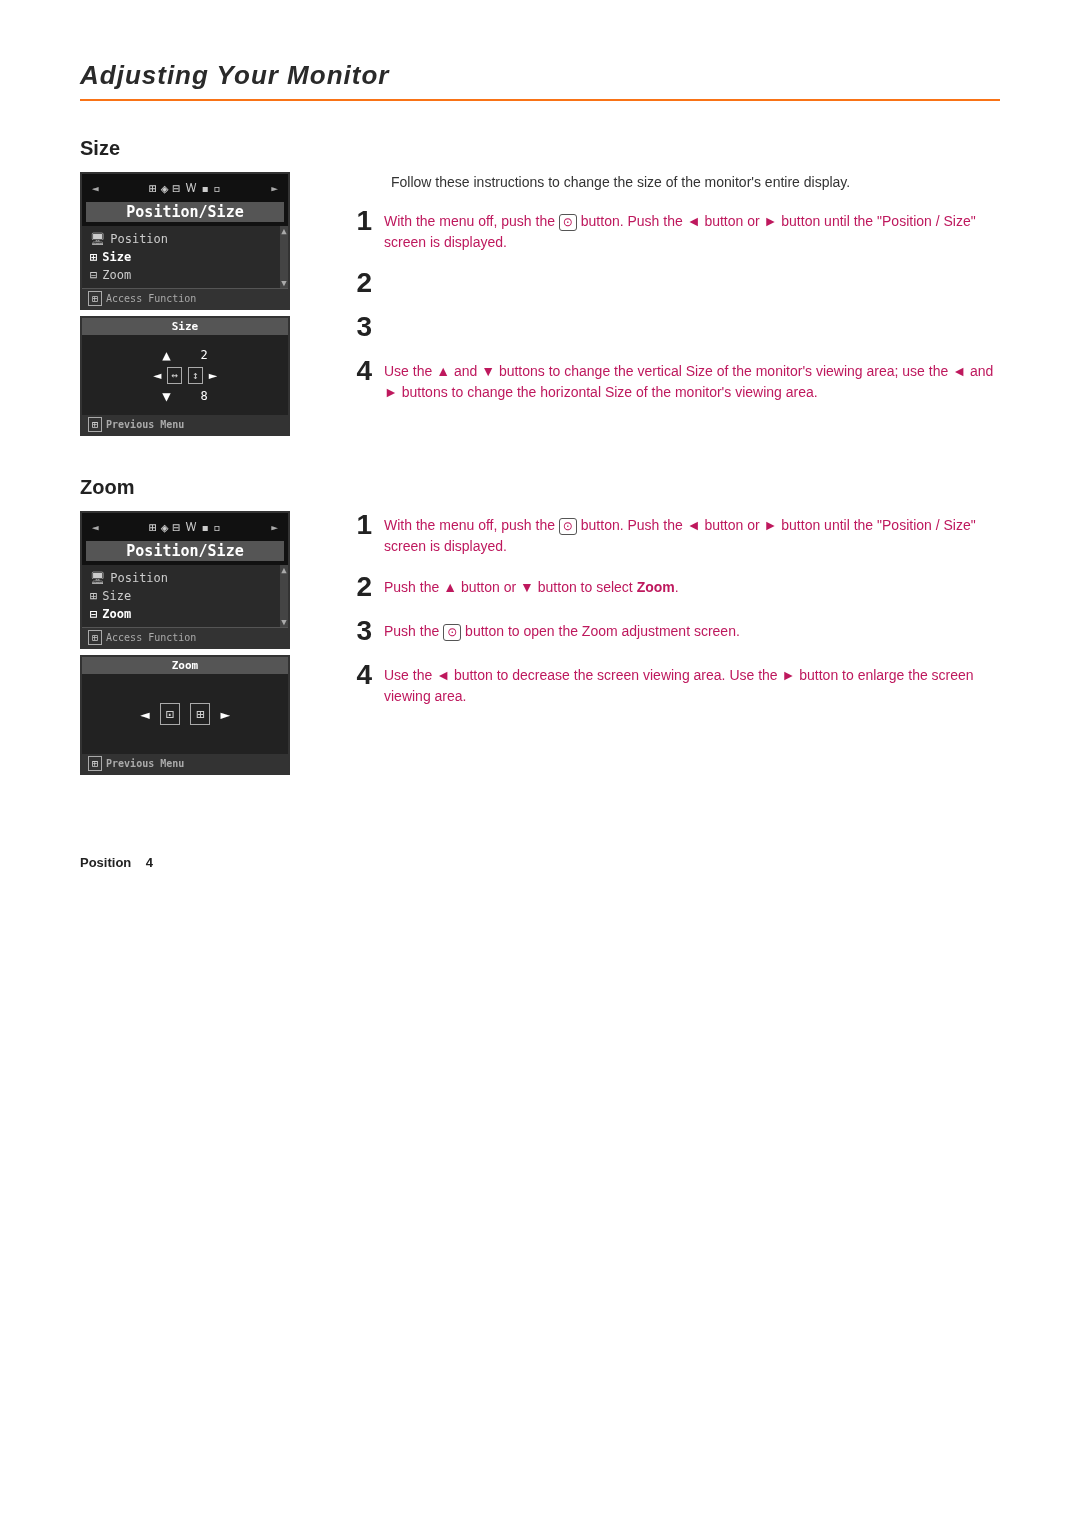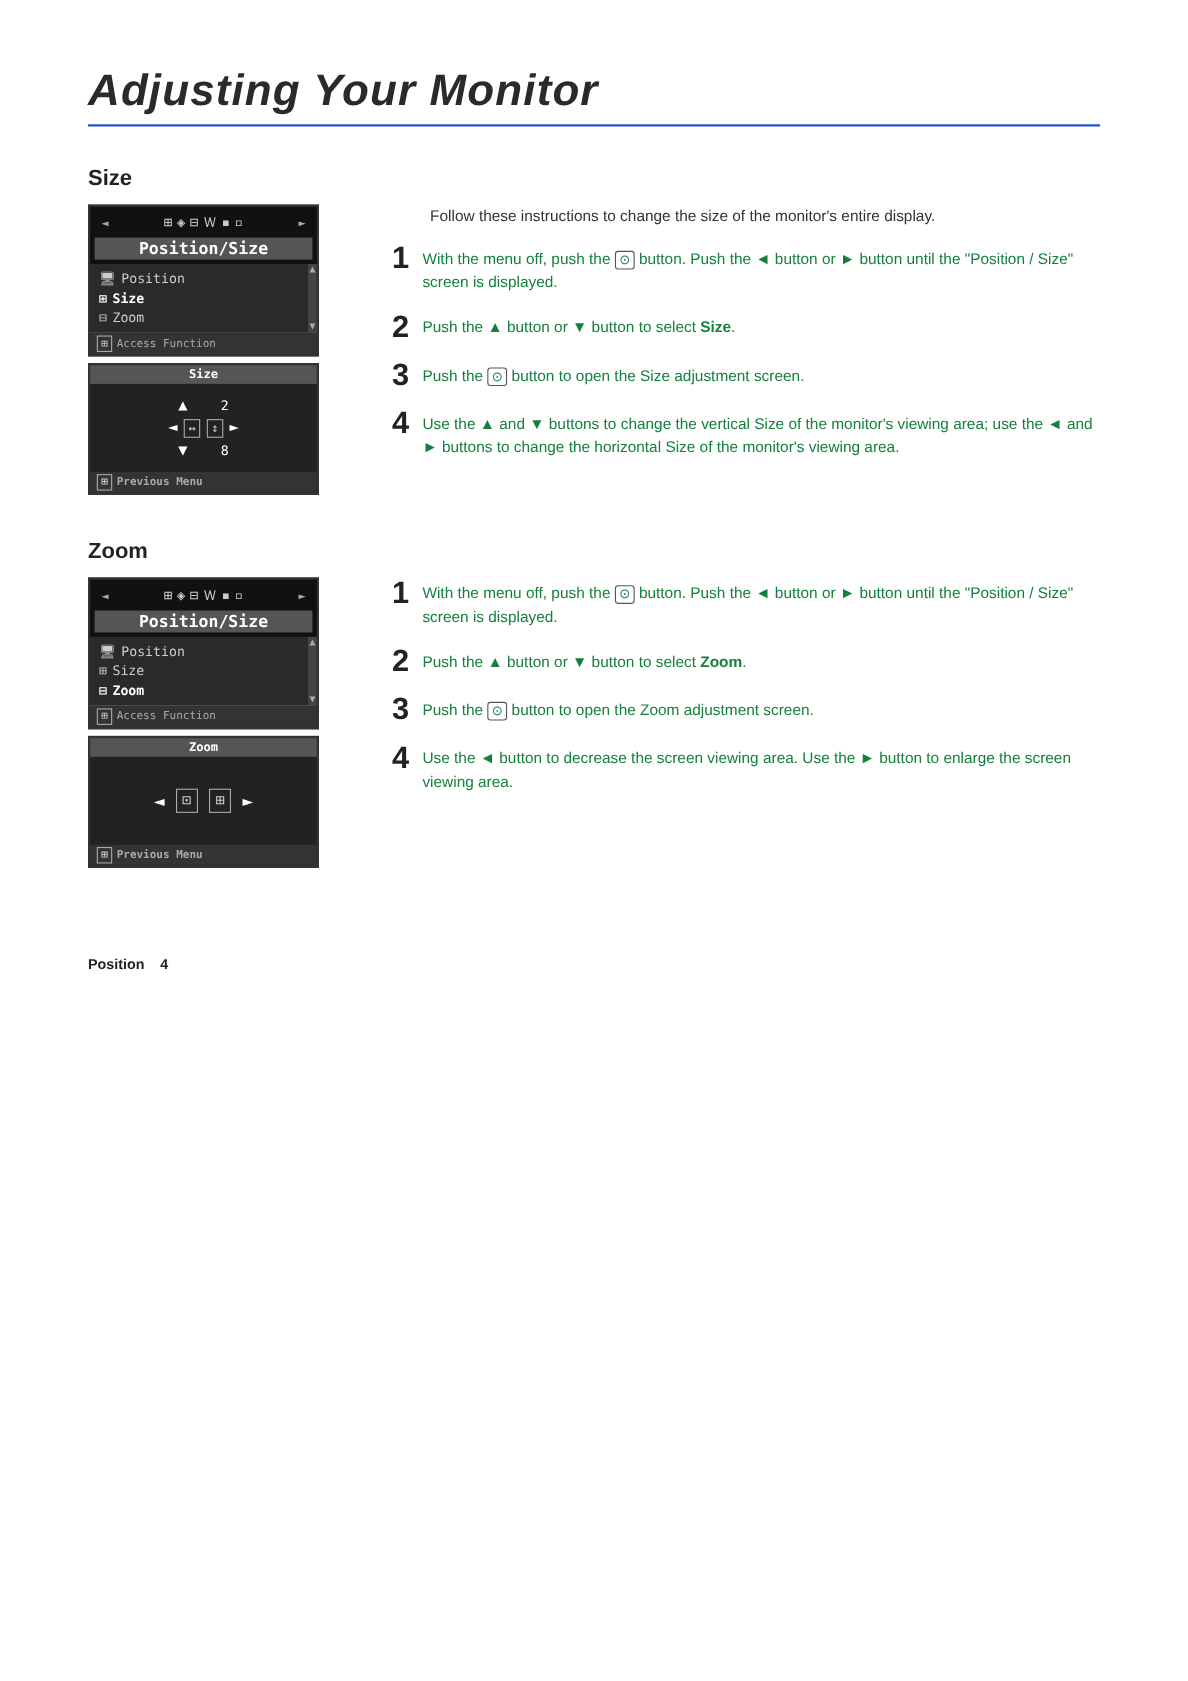--- a/index.html
+++ b/index.html
@@ -11,25 +11,25 @@
       font-size: 15px;
       color: #222;
     }
 
     .page-container {
       padding: 60px 80px 80px 80px;
     }
 
     
     .page-title {
-      font-size: 40px;
+      font-size: 26px;
       font-weight: bold;
       color: #2a2a2a;
       font-style: italic;
-      border-bottom: 2px solid #1d4ed8;
+      border-bottom: 2px solid #f97316;
       padding-bottom: 8px;
       margin-bottom: 36px;
       letter-spacing: 1px;
     }
 
     
     .section-heading {
       font-size: 20px;
       font-weight: bold;
       margin-bottom: 12px;
@@ -216,21 +216,21 @@
       font-weight: bold;
       color: #222;
       line-height: 1;
       min-width: 22px;
       text-align: right;
     }
 
     .step-text {
       font-size: 14px;
       line-height: 1.5;
-      color: #15803d;
+      color: #be185d;
       padding-top: 4px;
     }
 
     .step-text strong {
       font-weight: bold;
     }
 
     .intro-text {
       font-size: 14px;
       line-height: 1.5;
@@ -358,29 +358,23 @@
         <ol class="steps-list">
           <li class="step-item">
             <span class="step-number">1</span>
             <span class="step-text">
               With the menu off, push the <span class="inline-btn">⊙</span> button.
               Push the ◄ button or ► button until the "Position / Size" screen is displayed.
             </span>
           </li>
           <li class="step-item">
             <span class="step-number">2</span>
-            <span class="step-text">
-              Push the ▲ button or ▼ button to select <strong>Size</strong>.
-            </span>
           </li>
           <li class="step-item">
             <span class="step-number">3</span>
-            <span class="step-text">
-              Push the <span class="inline-btn">⊙</span> button to open the Size adjustment screen.
-            </span>
           </li>
           <li class="step-item">
             <span class="step-number">4</span>
             <span class="step-text">
               Use the ▲ and ▼ buttons to change the vertical Size of the monitor's viewing area;
               use the ◄ and ► buttons to change the horizontal Size of the monitor's viewing area.
             </span>
           </li>
         </ol>
       </div>

